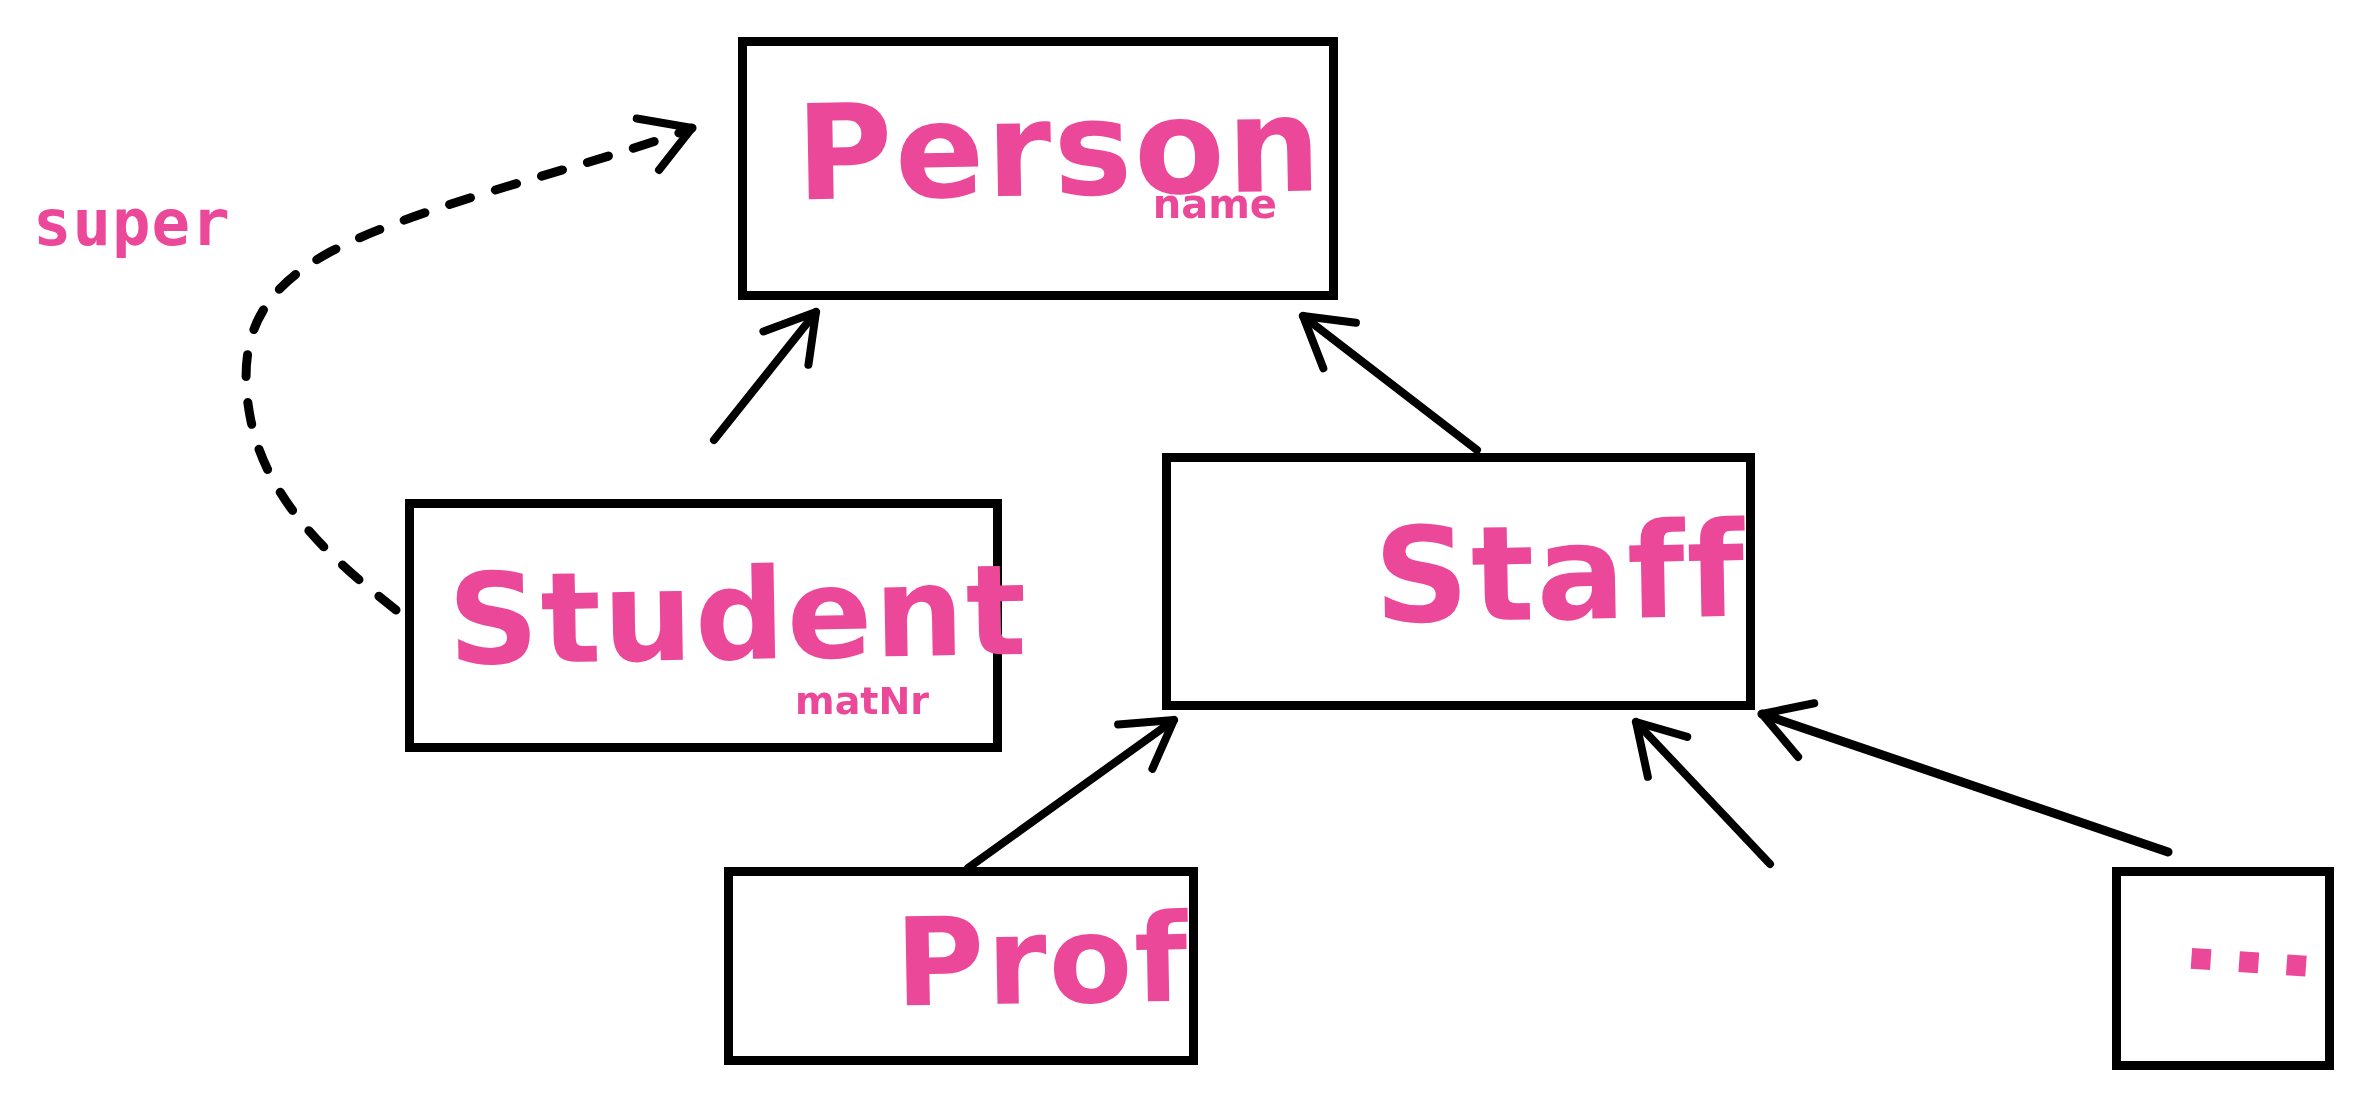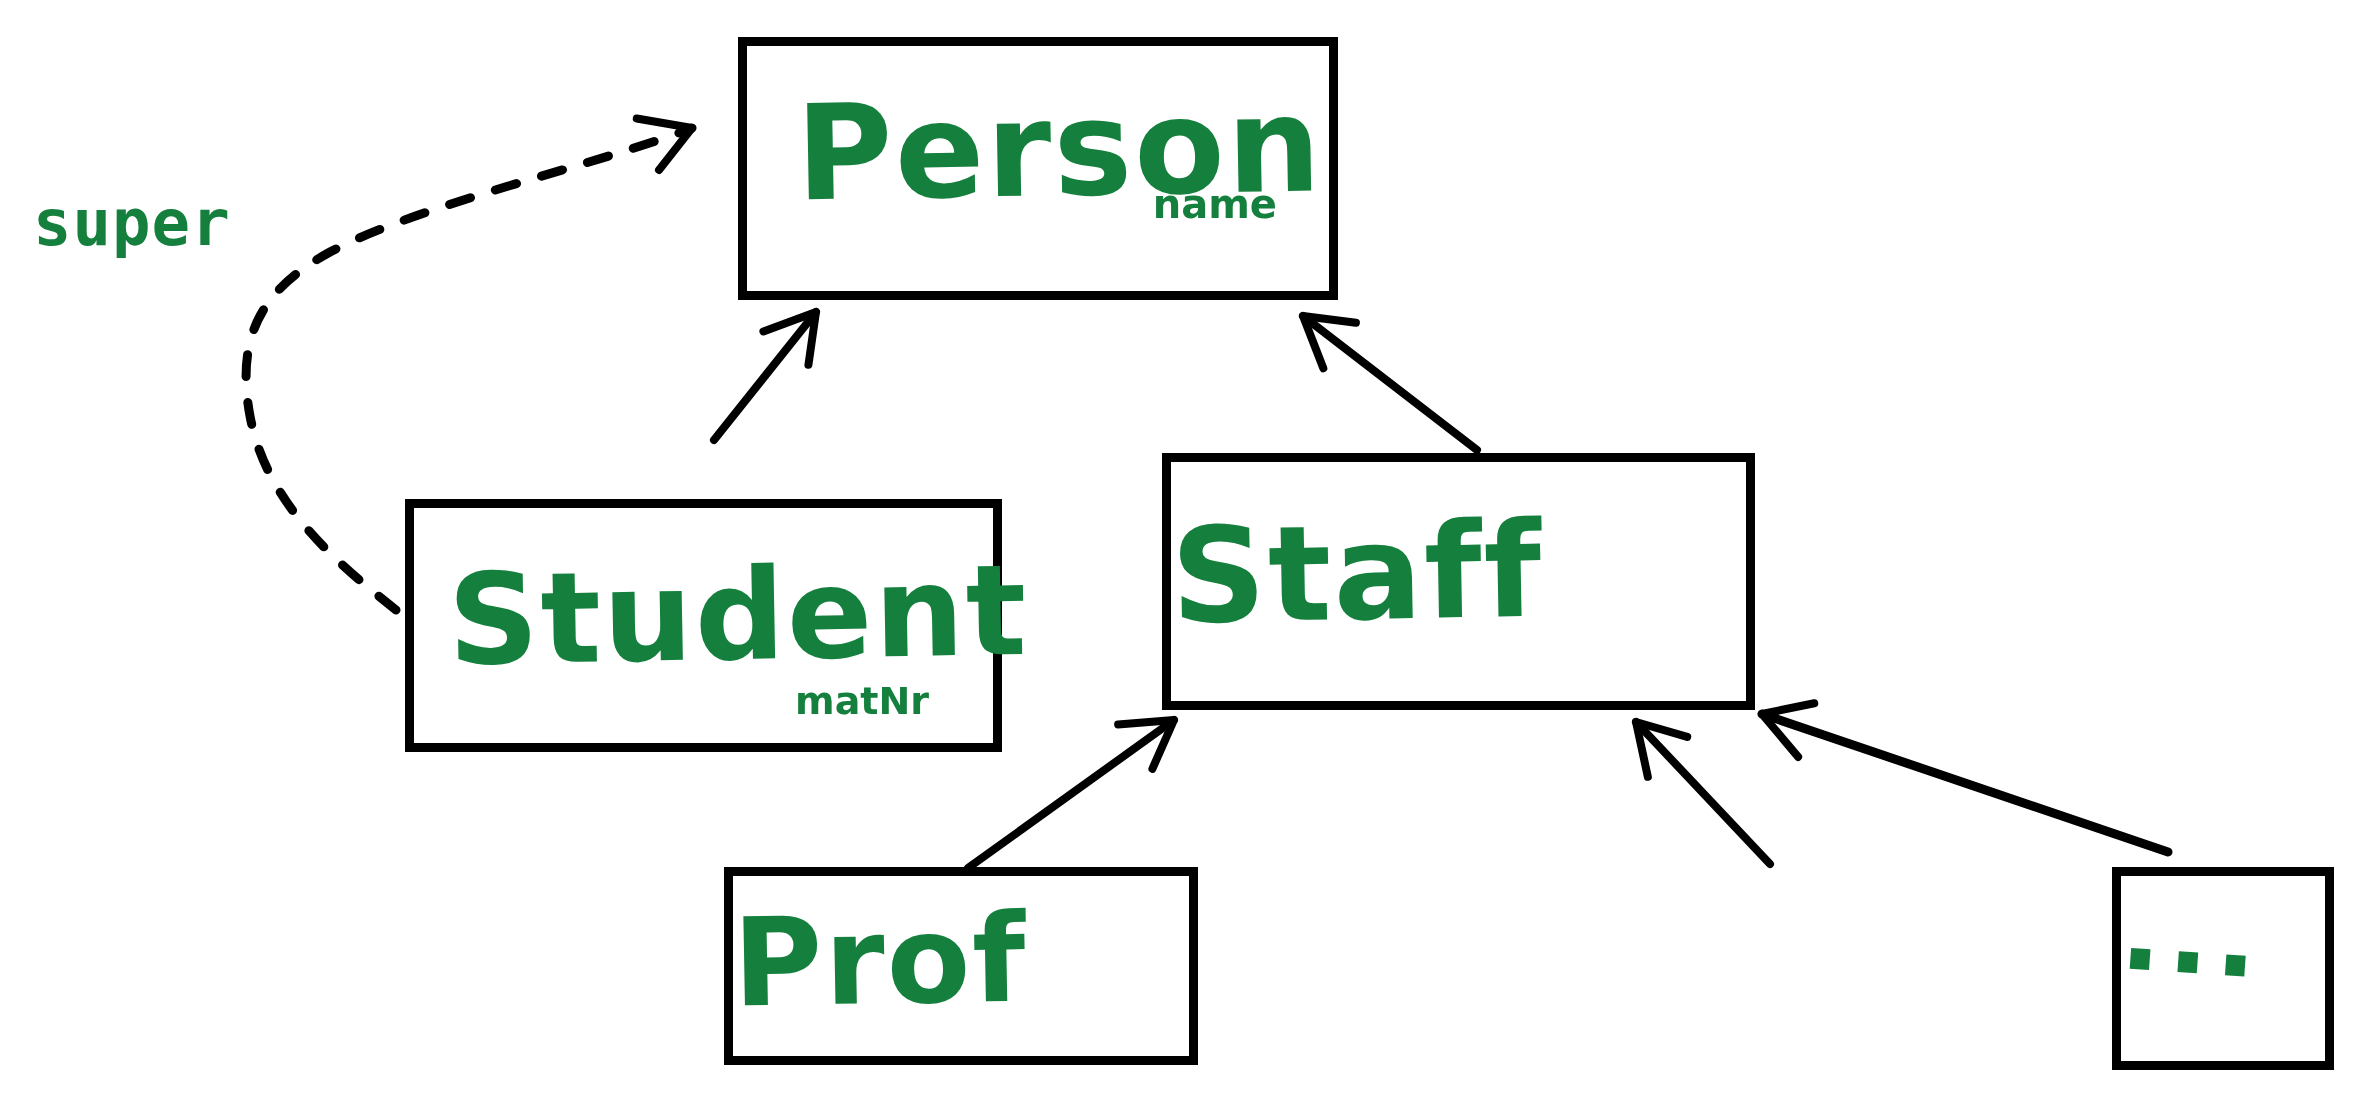--- a/index.html
+++ b/index.html
@@ -1,37 +1,37 @@
 <!DOCTYPE html>
 <html><head>
 <meta charset="utf-8">
 <style>
   html, body { margin: 0; padding: 0; background: #ffffff; }
   #canvas {
     position: relative;
     width: 2376px;
     height: 1120px;
     background: #ffffff;
-    color: #15803d;
+    color: #ec4899;
     font-family: "DejaVu Sans", sans-serif;
     overflow: hidden;
   }
   .edges-layer {
     position: absolute;
     left: 0; top: 0;
     width: 2376px; height: 1120px;
   }
   .cbox {
     position: absolute;
     border: 9px solid #000000;
     background: #ffffff;
     box-sizing: border-box;
     display: flex;
     align-items: center;
-    justify-content: flex-start;
+    justify-content: flex-end;
   }
   .cname {
     font-weight: bold;
     letter-spacing: 2px;
     white-space: nowrap;
     transform: rotate(-1deg);
   }
   .attr {
     position: absolute;
     font-weight: bold;

